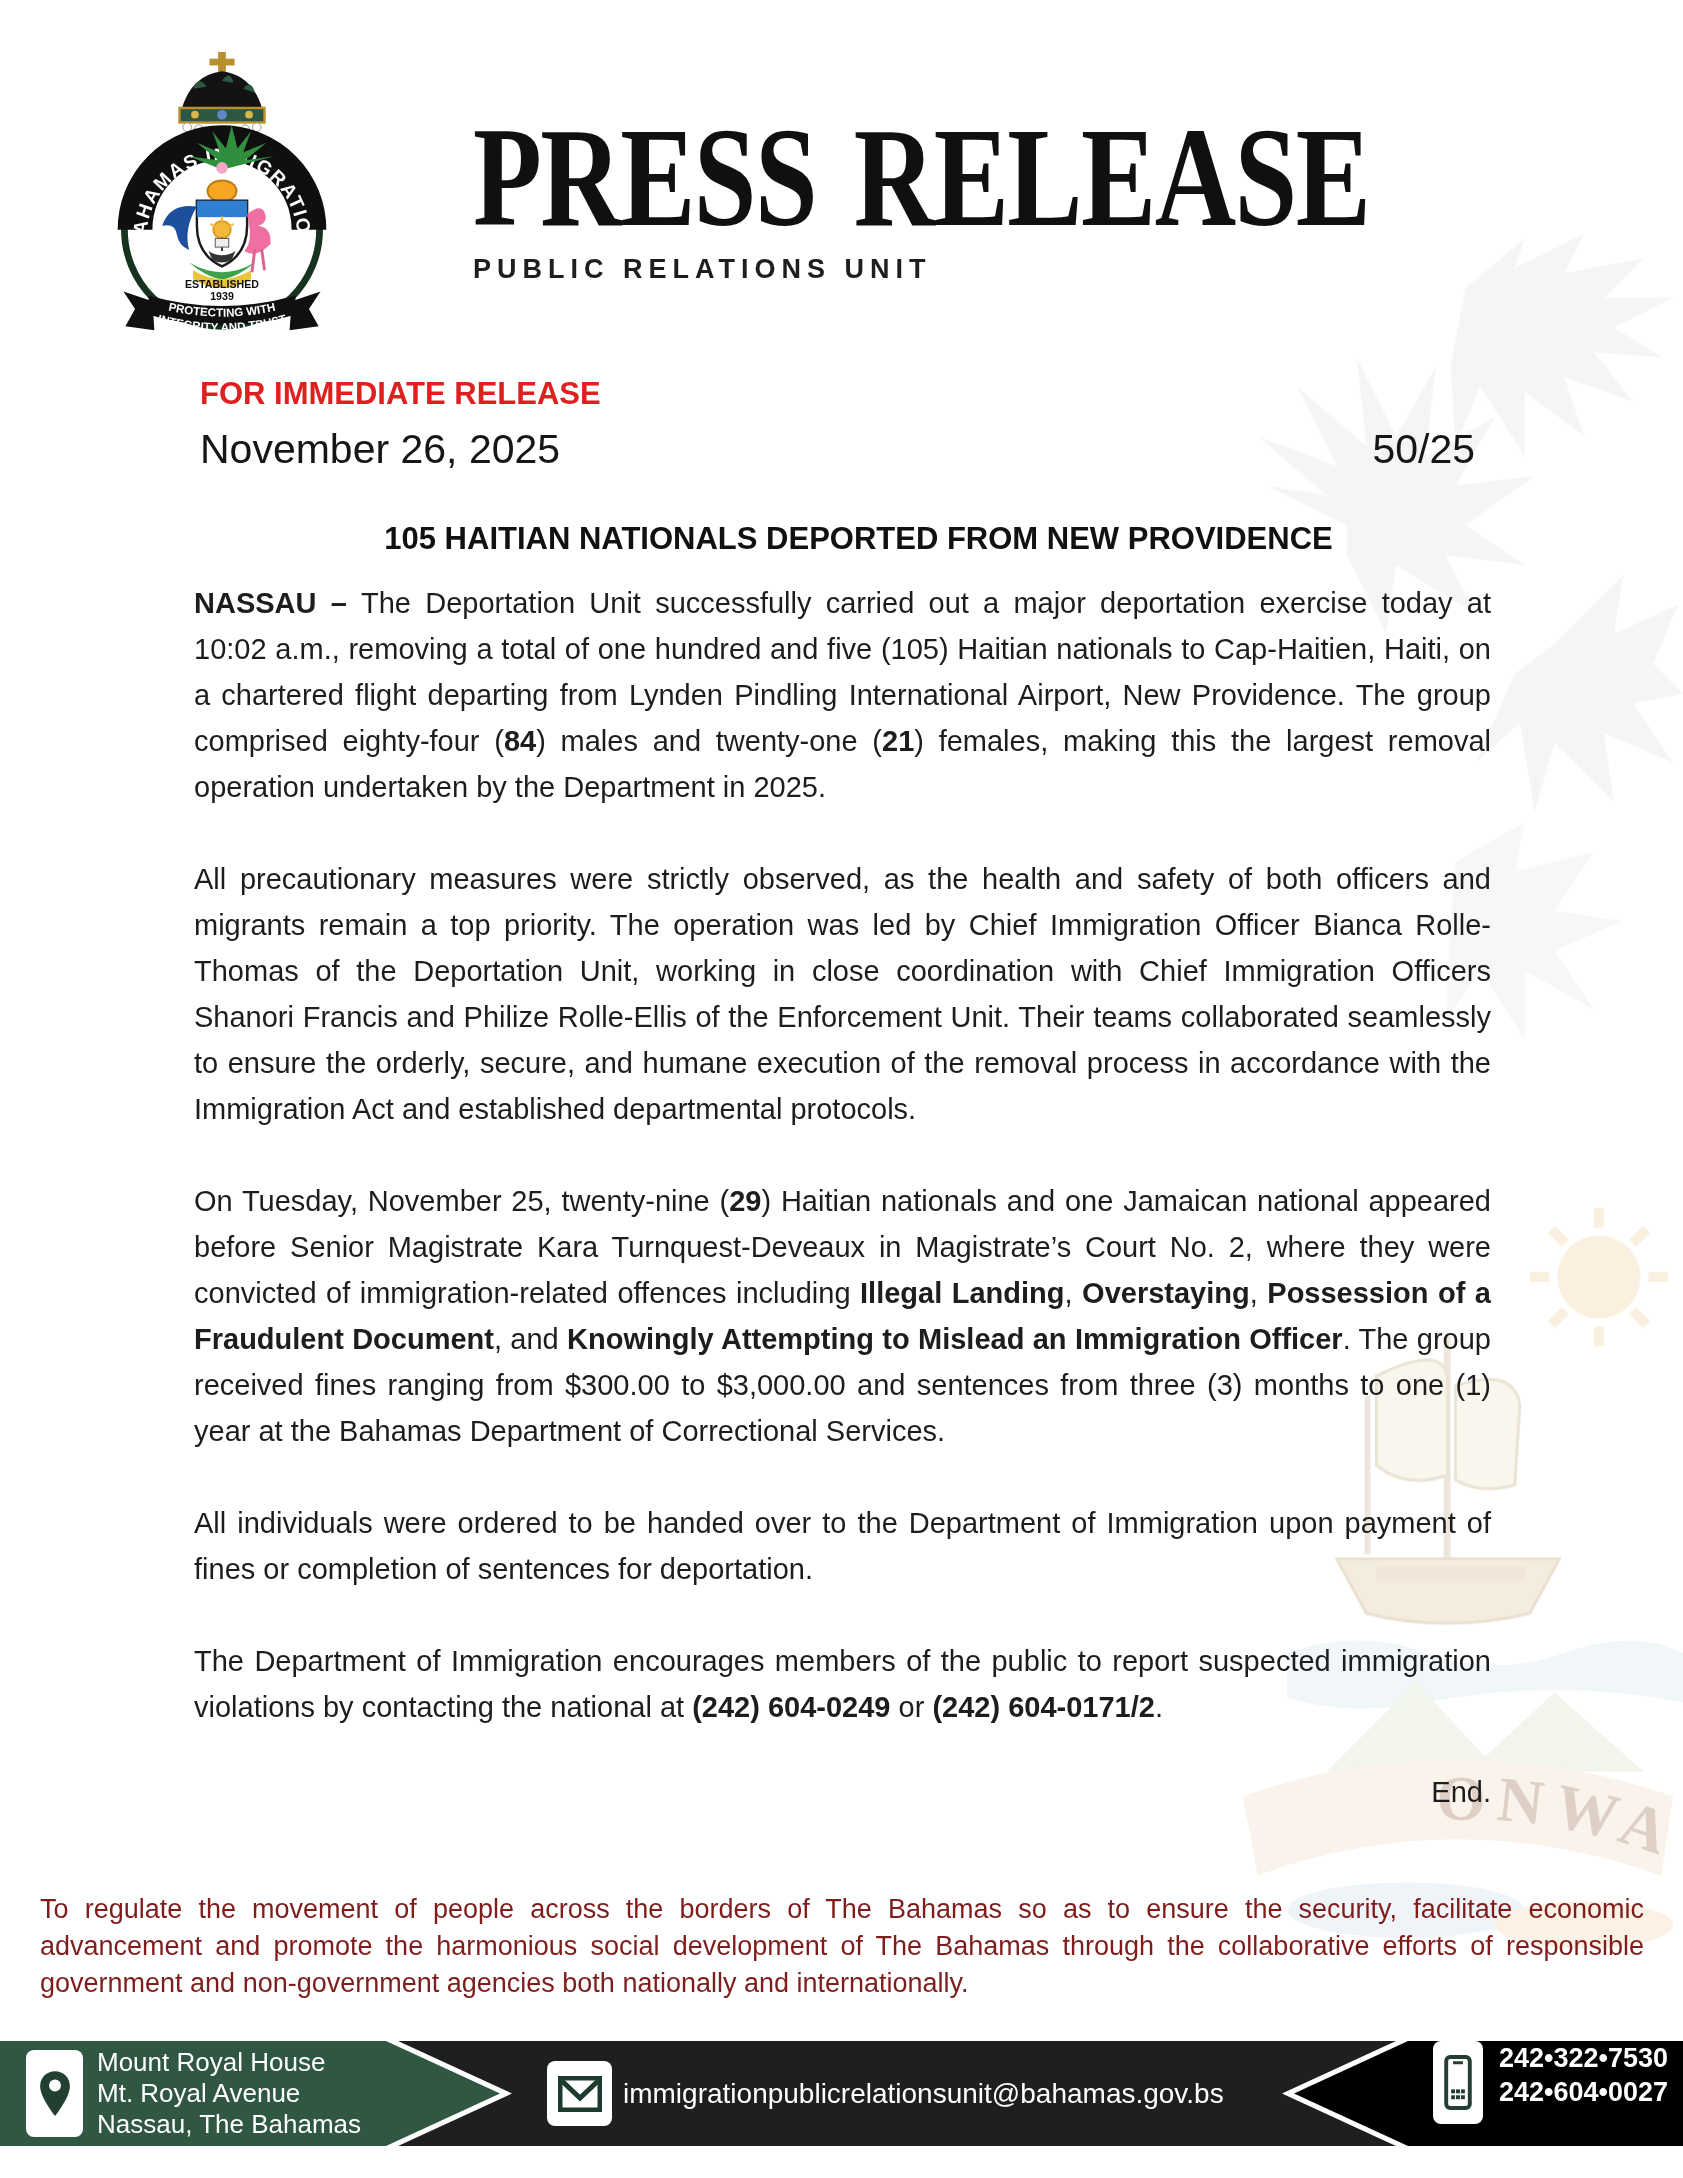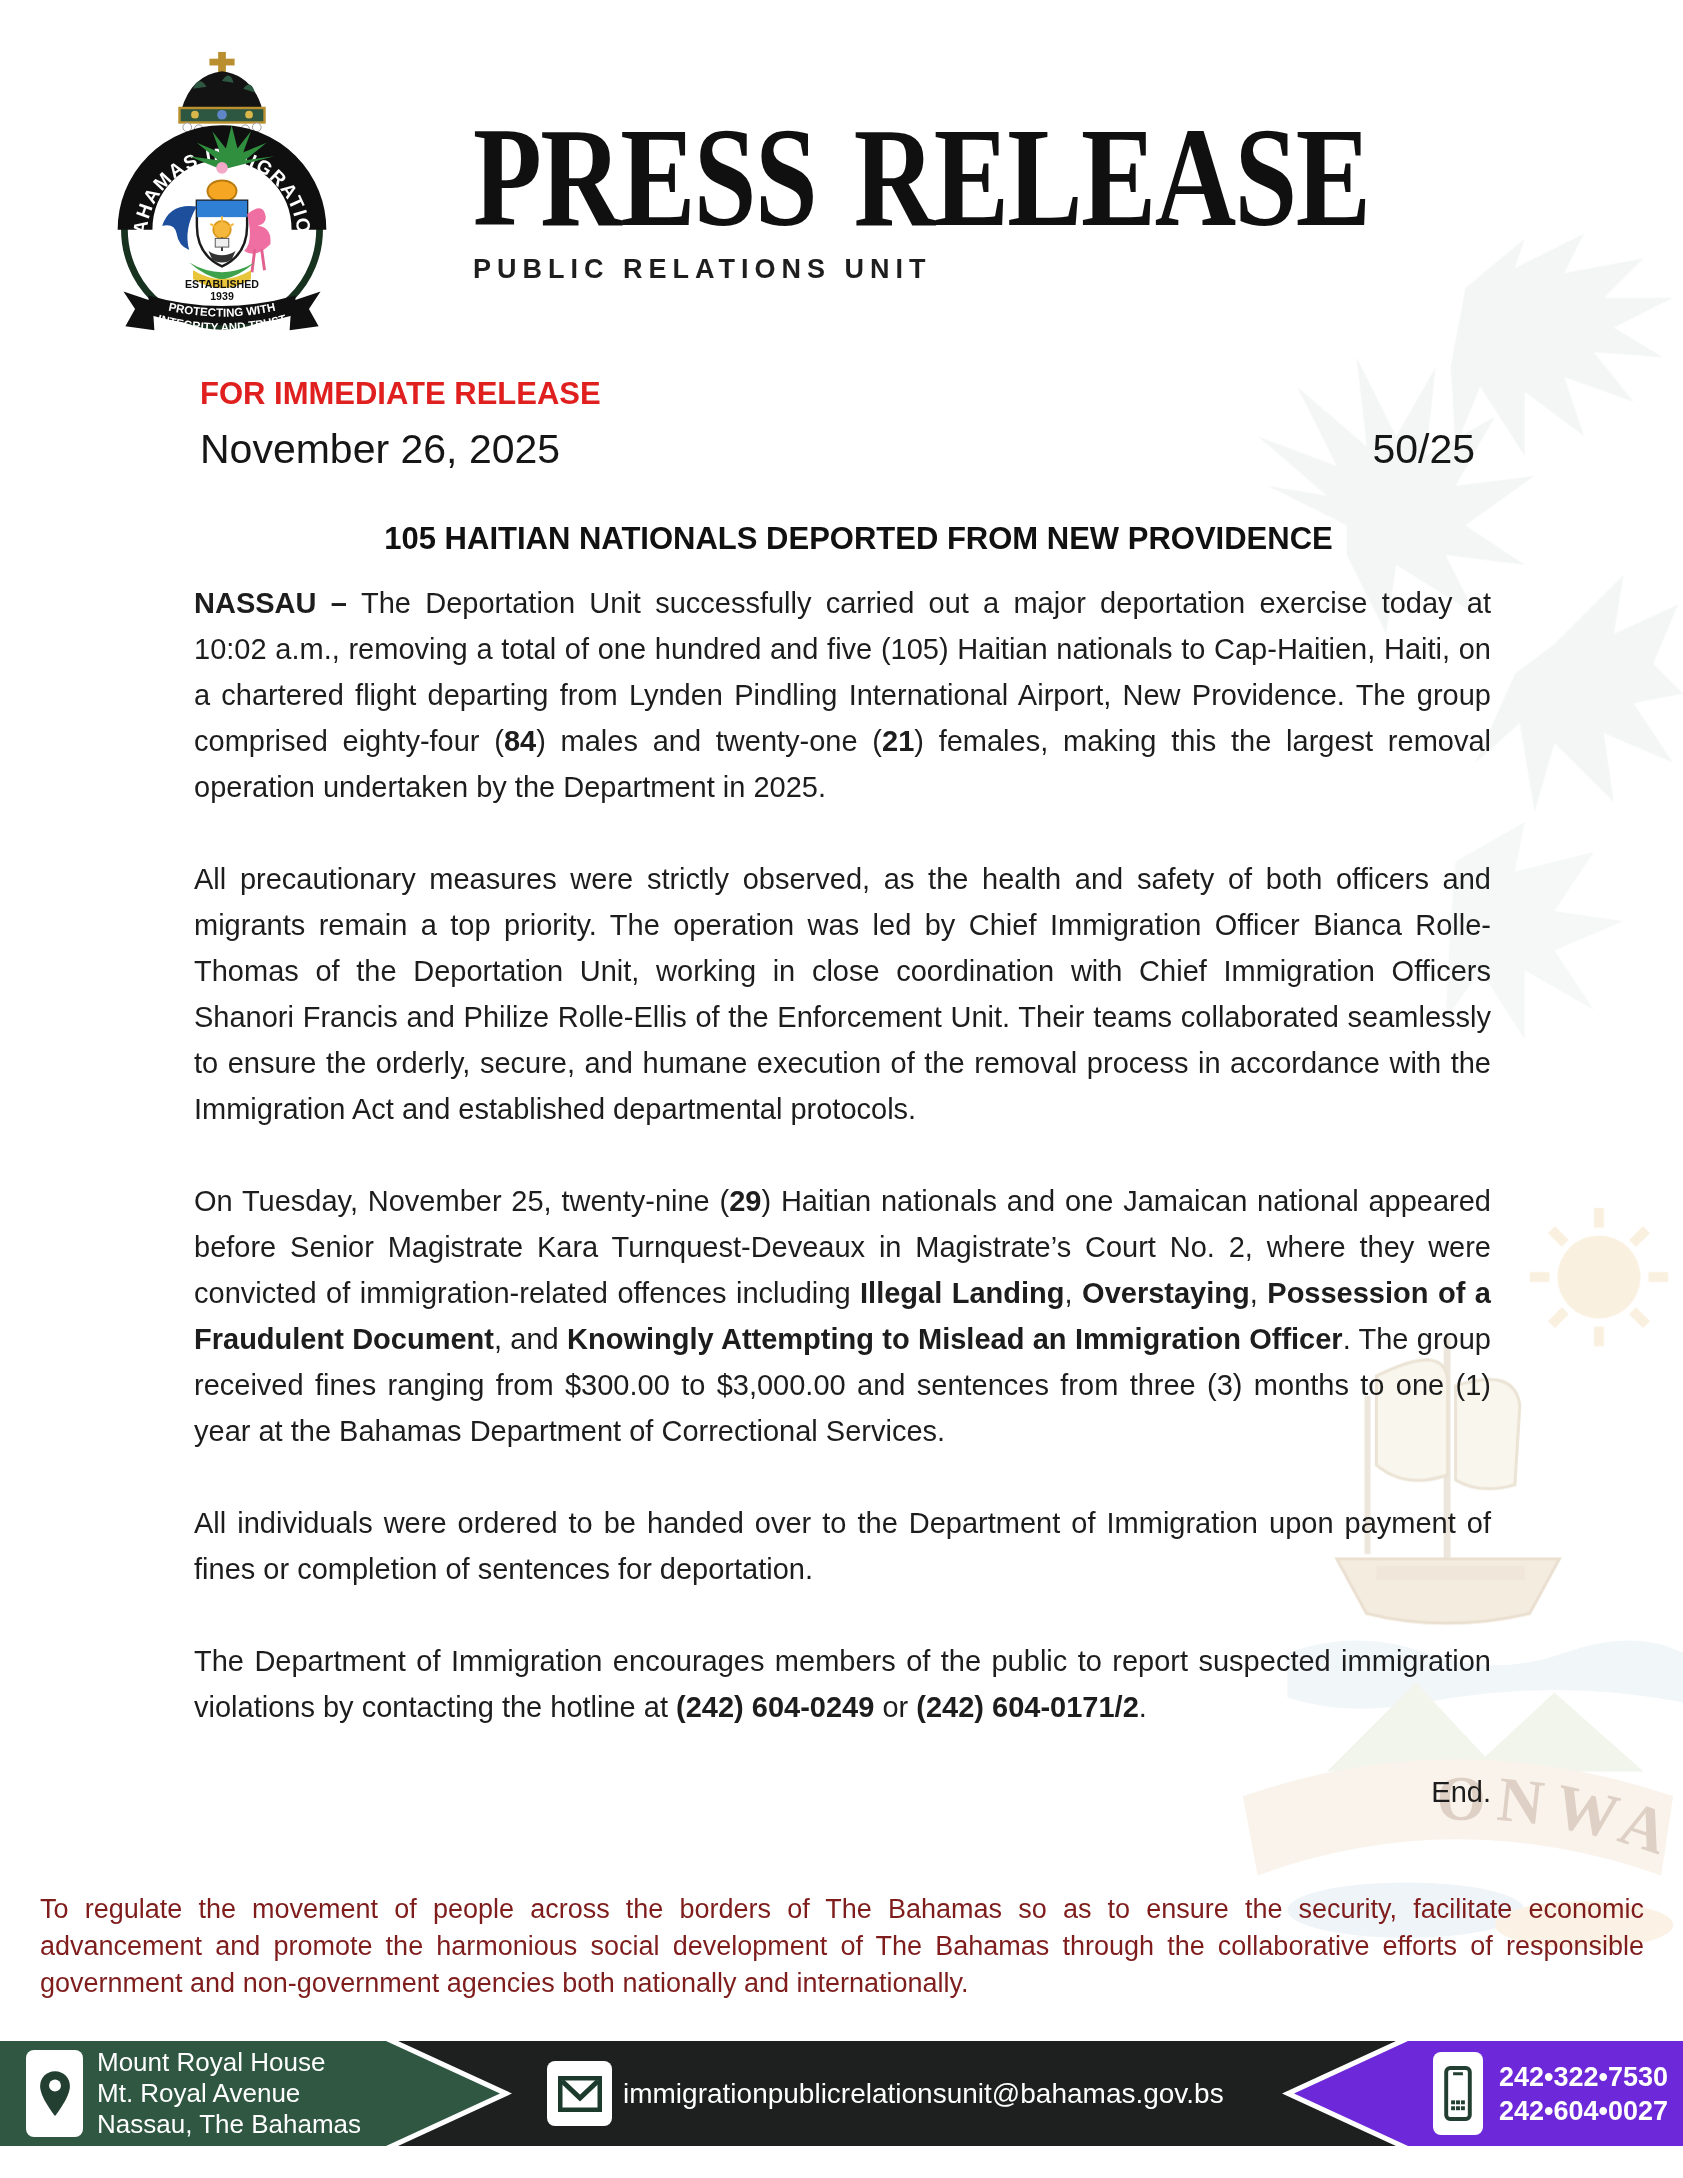--- a/index.html
+++ b/index.html
@@ -49,23 +49,23 @@
     position:absolute;left:398px;top:0;width:998px;height:105px;background:#1d201e;
     clip-path:polygon(0 0,100% 0,calc(100% - 114px) 50%,100% 100%,0 100%,114px 50%);
     display:flex;align-items:center;padding-left:149px;box-sizing:border-box;gap:11px;
   }
   .fb-green-left{
     position:absolute;left:0;top:0;width:500px;height:105px;background:#2f5742;
     clip-path:polygon(0 0,calc(100% - 114px) 0,100% 50%,calc(100% - 114px) 100%,0 100%);
     display:flex;align-items:center;padding-left:26px;box-sizing:border-box;gap:14px;
   }
   .fb-green-right{
-    position:absolute;left:1294px;top:0;width:389px;height:105px;background:#6d28d9;
+    position:absolute;left:1294px;top:0;width:389px;height:105px;background:#000000;
     clip-path:polygon(114px 0,100% 0,100% 100%,114px 100%,0 50%);
-    display:flex;align-items:center;padding-left:139px;box-sizing:border-box;gap:16px;
+    display:flex;padding-left:139px;box-sizing:border-box;gap:16px;
   }
   .icon-tile{background:#ffffff;border-radius:8px;display:flex;align-items:center;justify-content:center;flex:0 0 auto;}
   .tile-pin{width:57px;height:87px;}
   .tile-mail{width:65px;height:65px;}
   .tile-phone{width:50px;height:83px;}
   .address{color:#fff;font-size:26px;line-height:31px;white-space:nowrap;}
   .email-text{color:#fff;font-size:28px;white-space:nowrap;}
   .phones{color:#fff;font-size:27px;line-height:34px;font-weight:700;white-space:nowrap;}
 </style>
 </head>
@@ -193,21 +193,21 @@
     <span>November 26, 2025</span>
     <span>50/25</span>
   </div>
   <h2 class="headline">105 HAITIAN NATIONALS DEPORTED FROM NEW PROVIDENCE</h2>
 
   <main class="body-text">
     <p><b>NASSAU – </b><span>The Deportation Unit successfully carried out a major deportation exercise today at 10:02 a.m., removing a total of one hundred and five (105) Haitian nationals to Cap-Haitien, Haiti, on a chartered flight departing from Lynden Pindling International Airport, New Providence. The group comprised eighty-four (</span><b>84</b><span>) males and twenty-one (</span><b>21</b><span>) females, making this the largest removal operation undertaken by the Department in 2025.</span></p>
     <p><span>All precautionary measures were strictly observed, as the health and safety of both officers and migrants remain a top priority. The operation was led by Chief Immigration Officer Bianca Rolle-Thomas of the Deportation Unit, working in close coordination with Chief Immigration Officers Shanori Francis and Philize Rolle-Ellis of the Enforcement Unit. Their teams collaborated seamlessly to ensure the orderly, secure, and humane execution of the removal process in accordance with the Immigration Act and established departmental protocols.</span></p>
     <p><span>On Tuesday, November 25, twenty-nine (</span><b>29</b><span>) Haitian nationals and one Jamaican national appeared before Senior Magistrate Kara Turnquest-Deveaux in Magistrate’s Court No. 2, where they were convicted of immigration-related offences including </span><b>Illegal Landing</b><span>, </span><b>Overstaying</b><span>, </span><b>Possession of a Fraudulent Document</b><span>, and </span><b>Knowingly Attempting to Mislead an Immigration Officer</b><span>. The group received fines ranging from $300.00 to $3,000.00 and sentences from three (3) months to one (1) year at the Bahamas Department of Correctional Services.</span></p>
     <p><span>All individuals were ordered to be handed over to the Department of Immigration upon payment of fines or completion of sentences for deportation.</span></p>
-    <p><span>The Department of Immigration encourages members of the public to report suspected immigration violations by contacting the hotline at </span><b>(242) 604-0249</b><span> or </span><b>(242) 604-0171/2</b><span>.</span></p>
+    <p><span>The Department of Immigration encourages members of the public to report suspected immigration violations by contacting the national at </span><b>(242) 604-0249</b><span> or </span><b>(242) 604-0171/2</b><span>.</span></p>
     <div class="end-mark">End.</div>
   </main>
 
   <section class="mission">
     <p>To regulate the movement of people across the borders of The Bahamas so as to ensure the security, facilitate economic advancement and promote the harmonious social development of The Bahamas through the collaborative efforts of responsible government and non-government agencies both nationally and internationally.</p>
   </section>
 
   <footer class="footer-bar">
     <div class="fb-black">
       <span class="icon-tile tile-mail">

